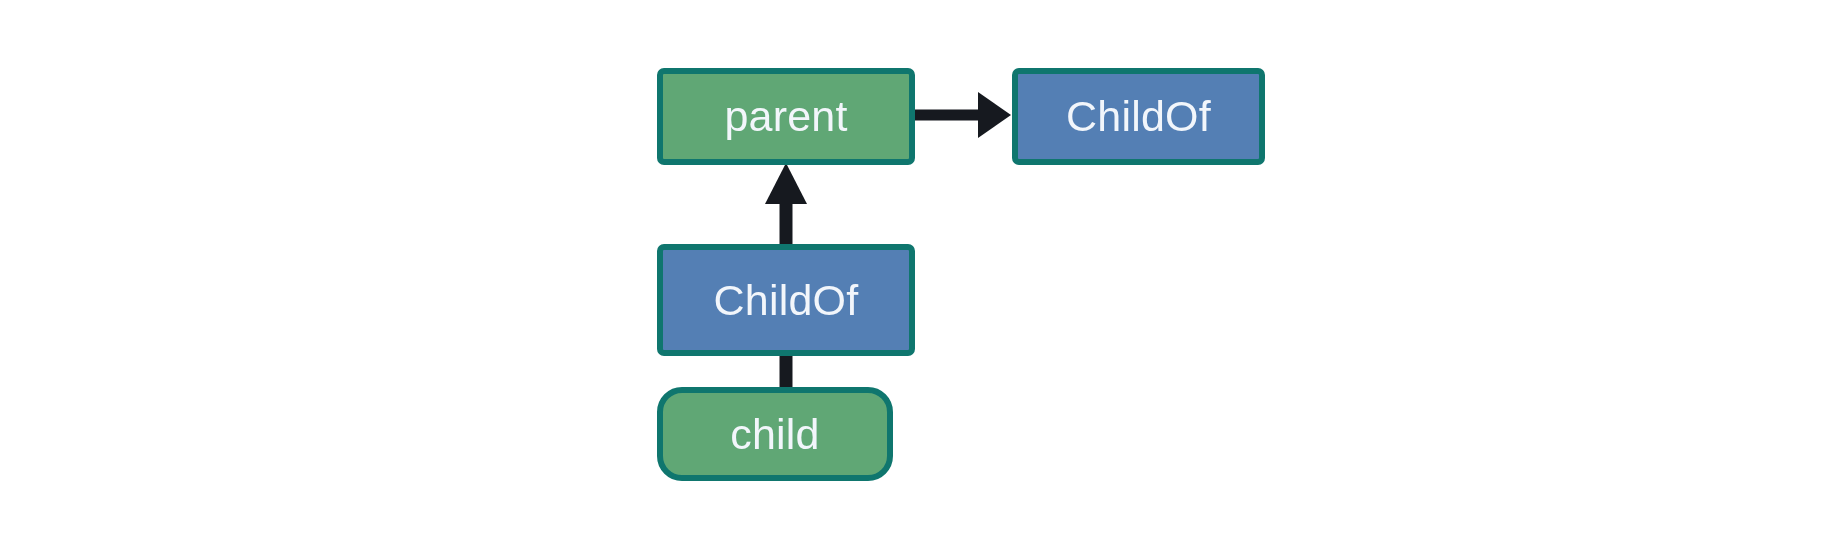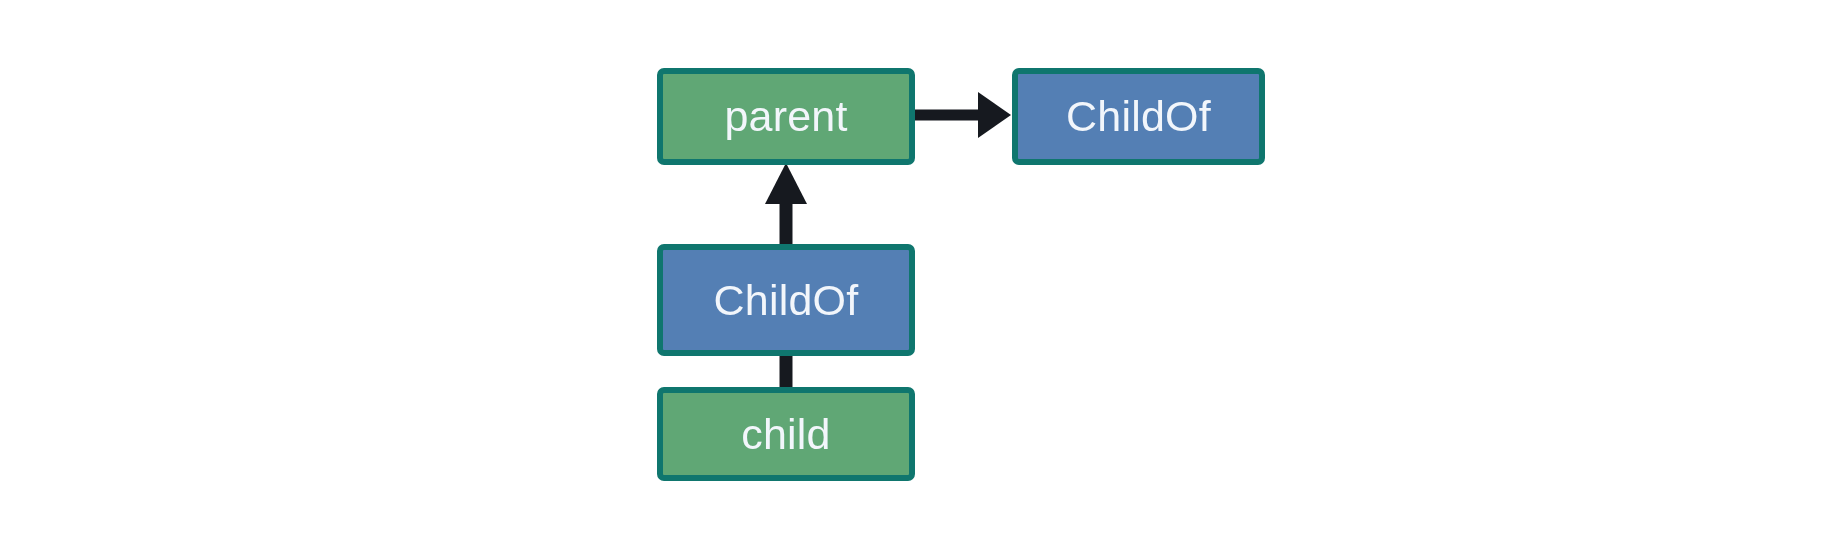--- a/index.html
+++ b/index.html
@@ -43,21 +43,21 @@
     white-space: nowrap;
     user-select: none;
   }
   .node-entity { background: #60a775; }
   .node-relation { background: #547fb4; }
 
   
   #node-parent   { left: 657px; top: 68px;  width: 258px; height: 97px; }
   #node-position { left: 1012px; top: 68px; width: 253px; height: 97px; }
   #node-childof  { left: 657px; top: 244px; width: 258px; height: 112px; }
-  #node-child    { left: 657px; top: 387px; width: 258px; height: 94px; }
+  #node-child    { left: 657px; top: 387px; width: 236px; height: 94px; border-radius: 25px; }
 </style>
 </head>
 <body>
 
 <div id="canvas">
 
   <svg id="diagram-svg" viewBox="0 0 1830 548" xmlns="http://www.w3.org/2000/svg">
 
     <g>
       <line x1="915" y1="115" x2="985" y2="115" stroke="#16191f" stroke-width="11"></line>

